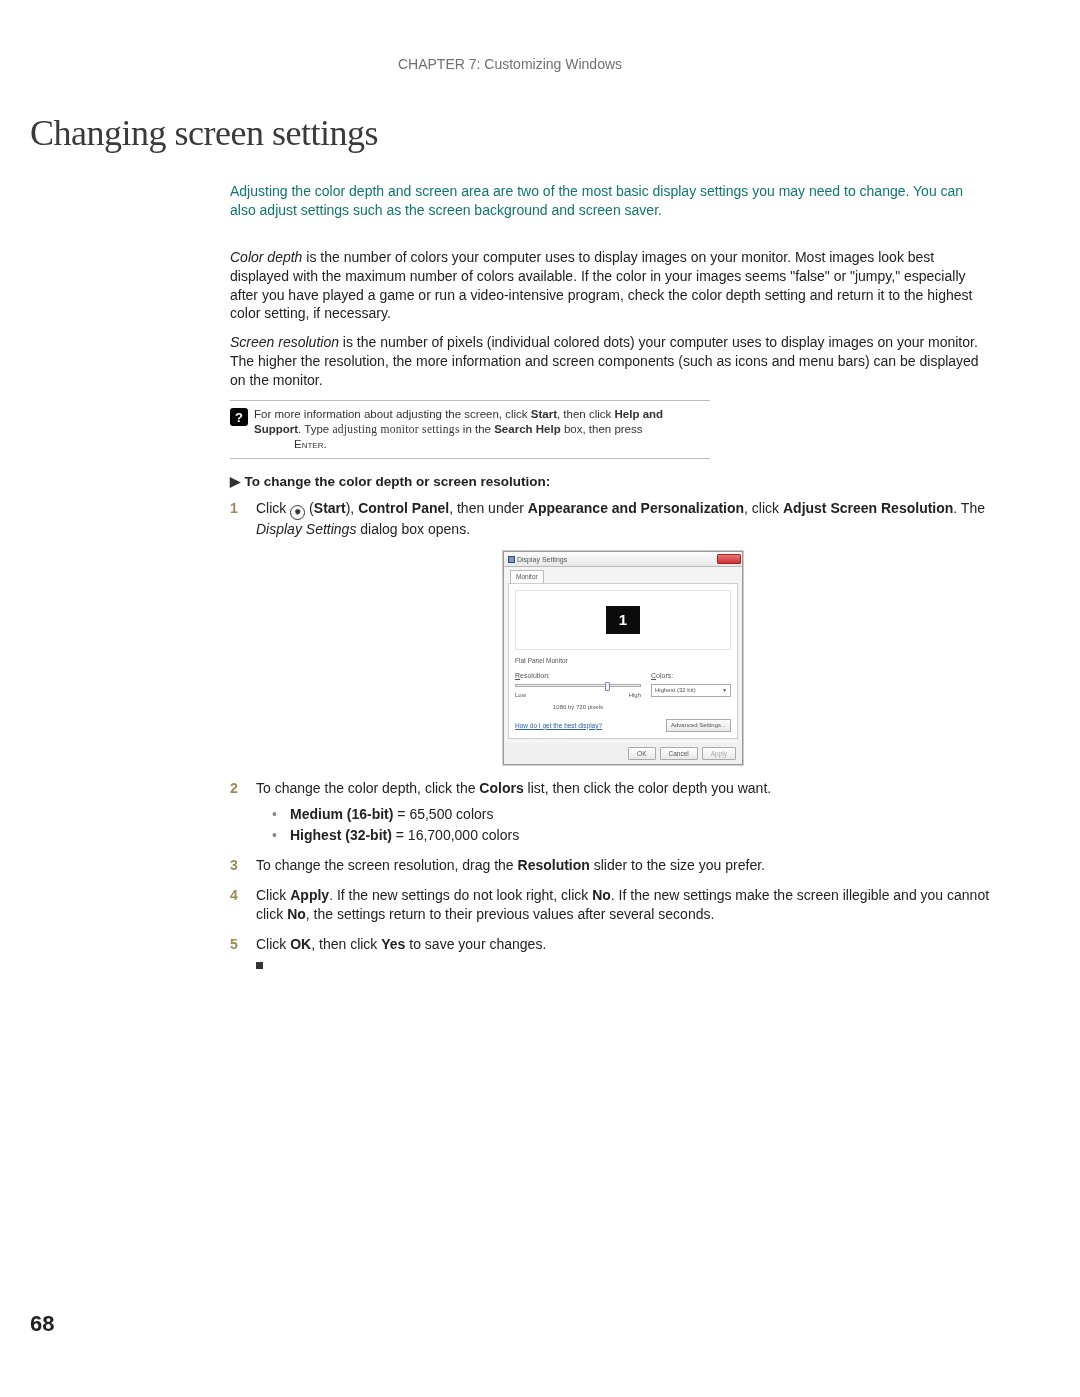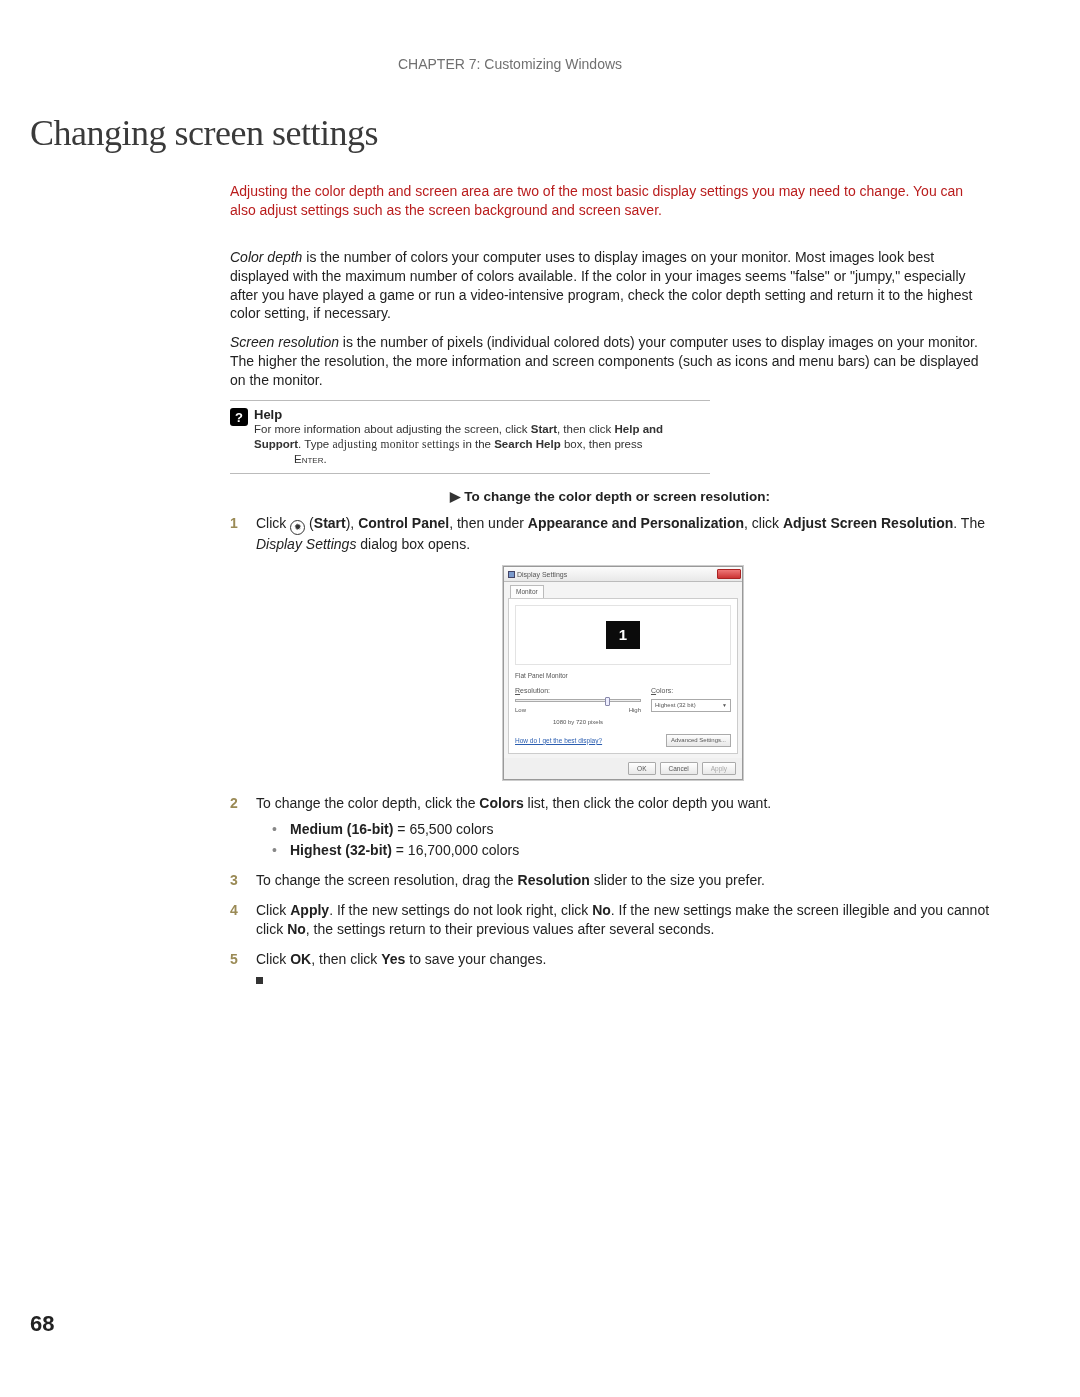--- a/index.html
+++ b/index.html
@@ -27,21 +27,21 @@
     color: #3a3a3a;
     margin-bottom: 28px;
     letter-spacing: -0.5px;
     font-family: Liberation Serif, serif;
   }
   .indent { margin-left: 200px; }
   .intro {
     font-size: 14px;
     line-height: 1.35;
     margin-bottom: 28px;
-    color: #b91c1c;
+    color: #0f766e;
   }
   h2 {
     font-size: 23px;
     font-weight: 300;
     color: #3a3a3a;
     margin-bottom: 14px;
     margin-left: 0;
   }
   .body-para {
     font-size: 14px;
@@ -78,21 +78,20 @@
     line-height: 1.3;
     color: #333;
   }
   .help-body b { font-weight: bold; }
   .help-body .mono { font-family: Georgia, serif; letter-spacing: 0.3px; }
   .smallcaps { font-variant: small-caps; padding-left: 40px; }
   .procedure-title {
     font-size: 13.5px;
     font-weight: bold;
     margin: 12px 0 10px 0;
-    text-align: center;
   }
   .procedure-title .arrow {
     display: inline-block;
     margin-right: 4px;
     color: #333;
   }
   ol.steps {
     list-style: none;
     counter-reset: step;
     margin-left: 0;
@@ -306,21 +305,20 @@
     </p>
 
     <p class="body-para">
       <em>Screen resolution</em><span> is the number of pixels (individual colored dots) your computer uses to display images on your monitor. The higher the resolution, the more information and screen components (such as icons and menu bars) can be displayed on the monitor.</span>
     </p>
 
     <div class="help-box">
       <div class="help-row">
         <span class="help-icon">?</span>
         <div>
-          <div class="help-title">Help</div>
           <div class="help-body">
             <span>For more information about adjusting the screen, click </span><b>Start</b><span>, then click </span><b>Help and Support</b><span>. Type </span><span class="mono">adjusting monitor settings</span><span> in the </span><b>Search Help</b><span> box, then press </span><span class="smallcaps">Enter</span><span>.</span>
           </div>
         </div>
       </div>
     </div>
 
     <div class="procedure-title">
       <span class="arrow">▶</span><span>To change the color depth or screen resolution:</span>
     </div>

